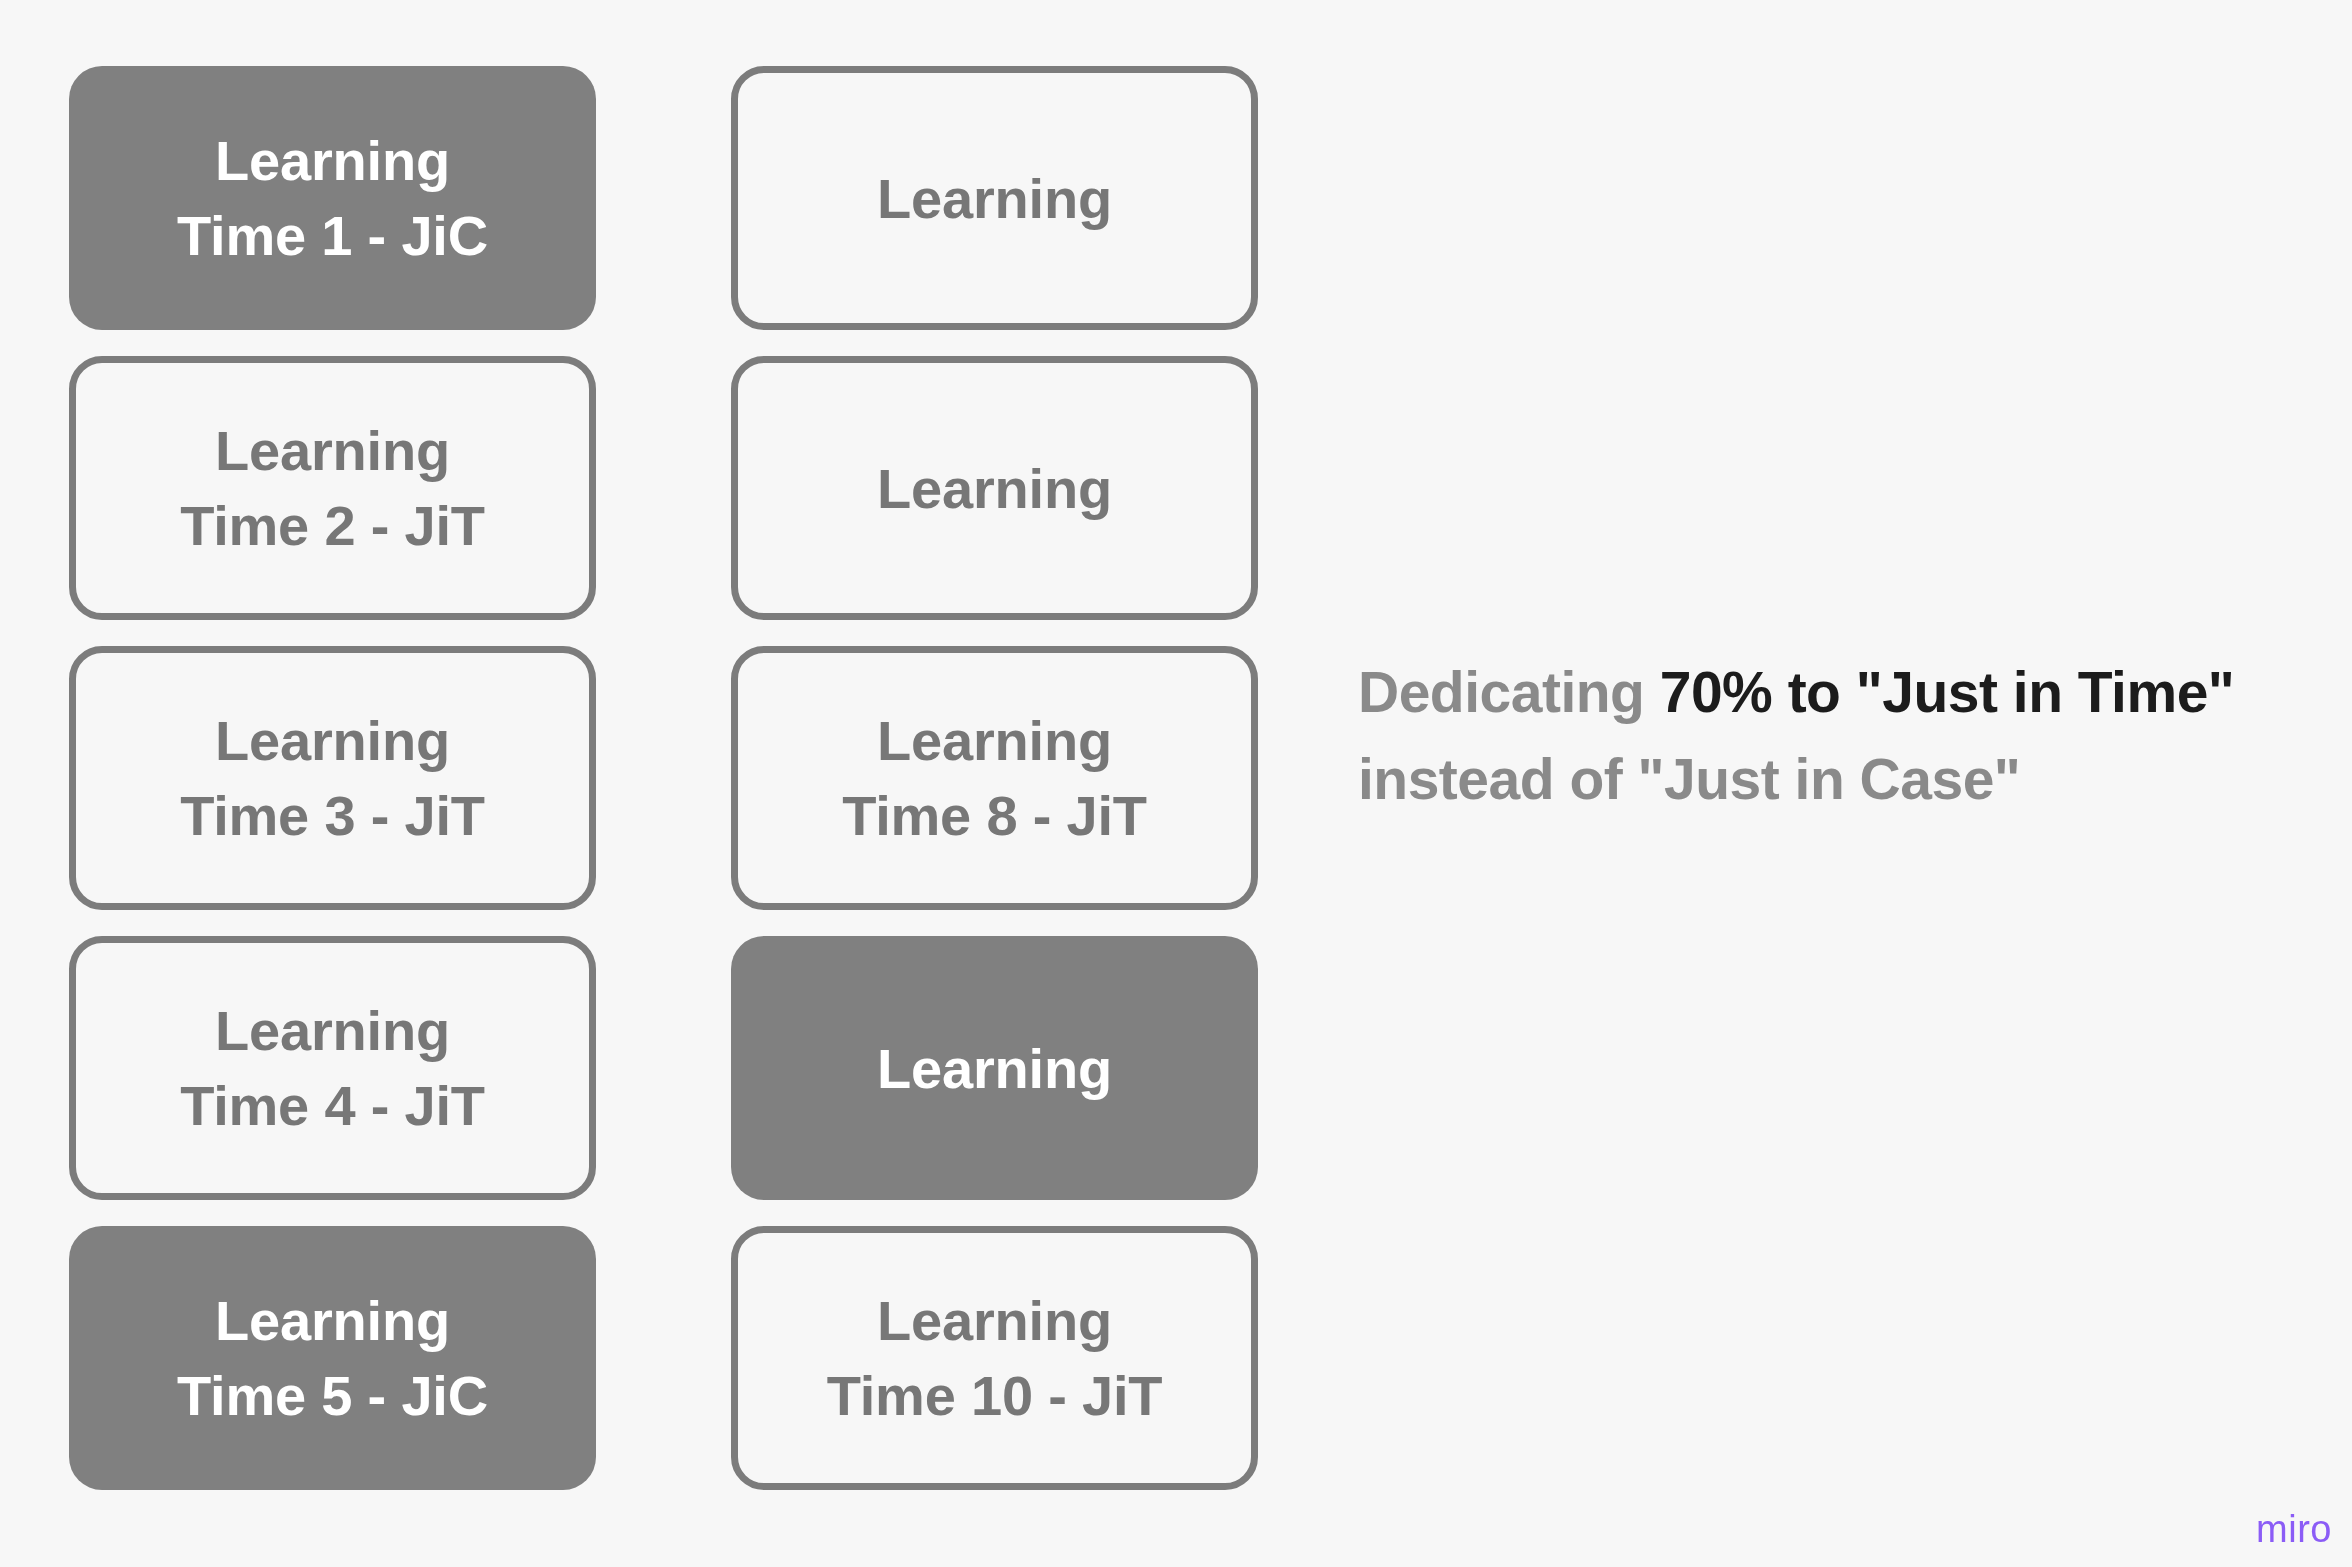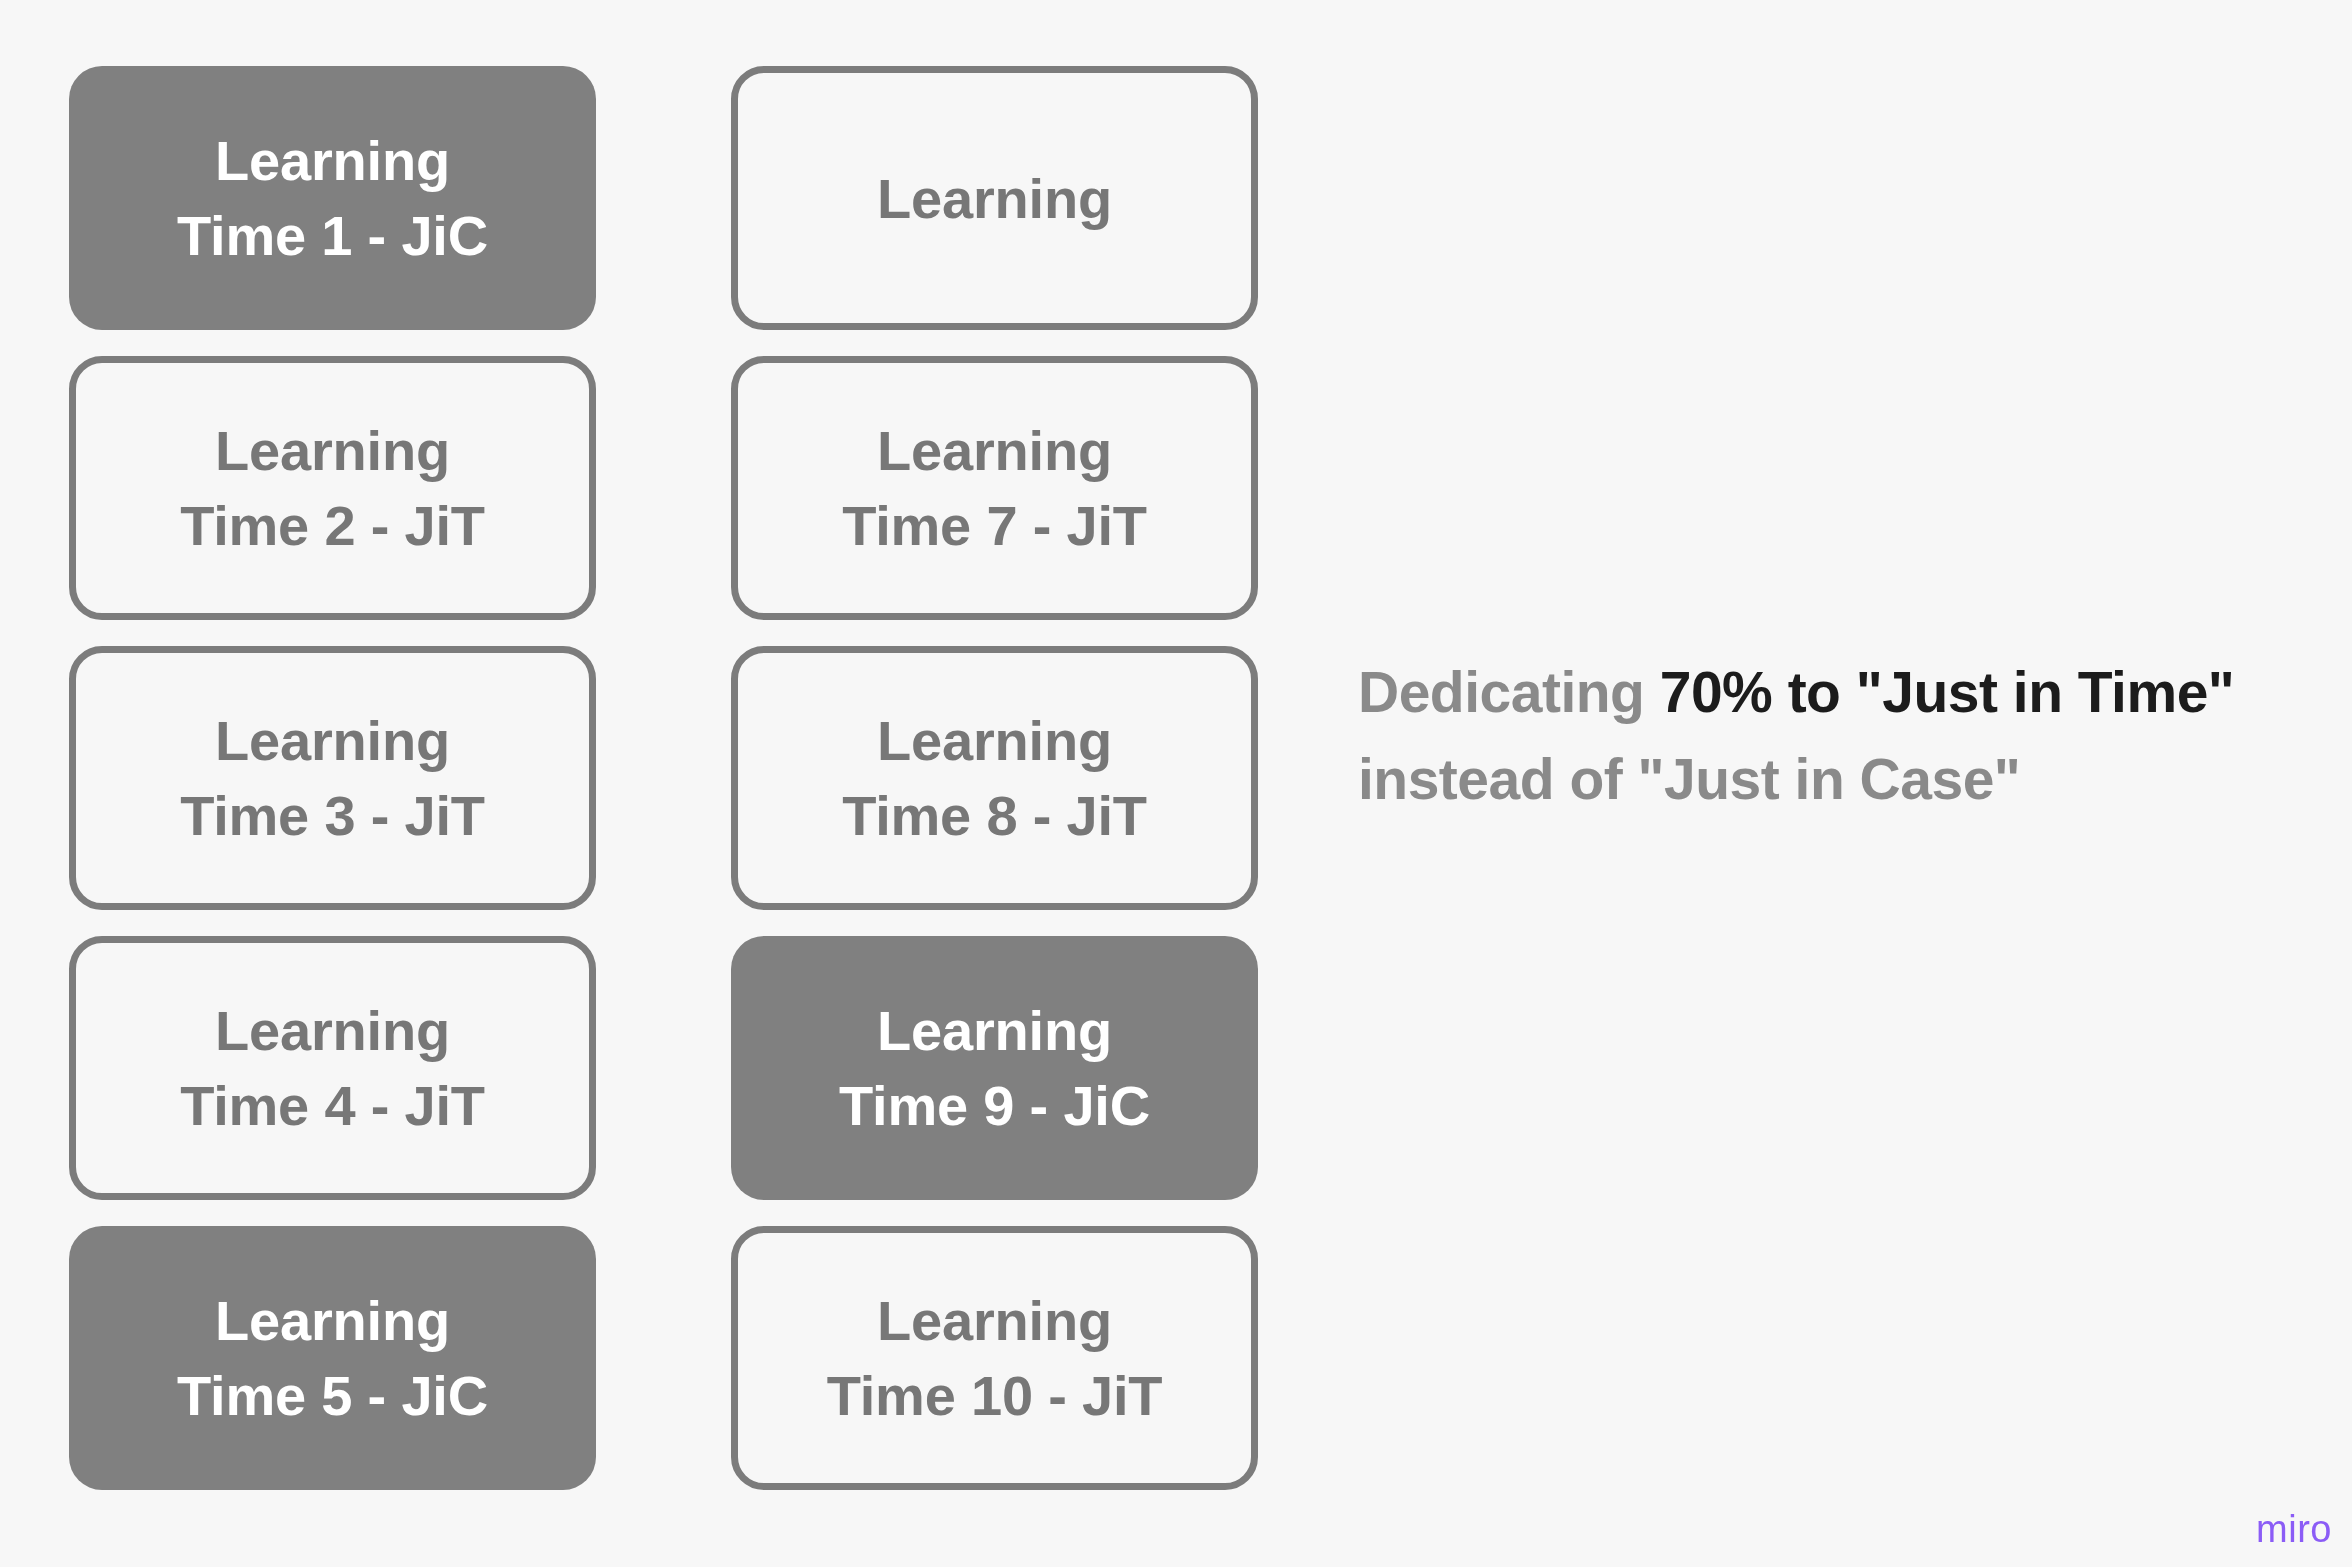--- a/index.html
+++ b/index.html
@@ -119,29 +119,27 @@
         <span class="card-line">Learning</span>
         <span class="card-line">Time 5 - JiC</span>
       </div>
     </div>
   <div class="column" id="column-2">
       <div class="card outlined">
         <span class="card-line">Learning</span>
       </div>
       <div class="card outlined">
         <span class="card-line">Learning</span>
-        <span class="card-line">Time 7 - JiT</span>
       </div>
       <div class="card outlined">
         <span class="card-line">Learning</span>
         <span class="card-line">Time 8 - JiT</span>
       </div>
       <div class="card filled">
         <span class="card-line">Learning</span>
-        <span class="card-line">Time 9 - JiC</span>
       </div>
       <div class="card outlined">
         <span class="card-line">Learning</span>
         <span class="card-line">Time 10 - JiT</span>
       </div>
     </div>
 
   <div id="annotation">
     <span class="line"><span>Dedicating </span><span class="hl">70% to "Just in Time"</span></span>
     <span class="line">instead of "Just in Case"</span>

